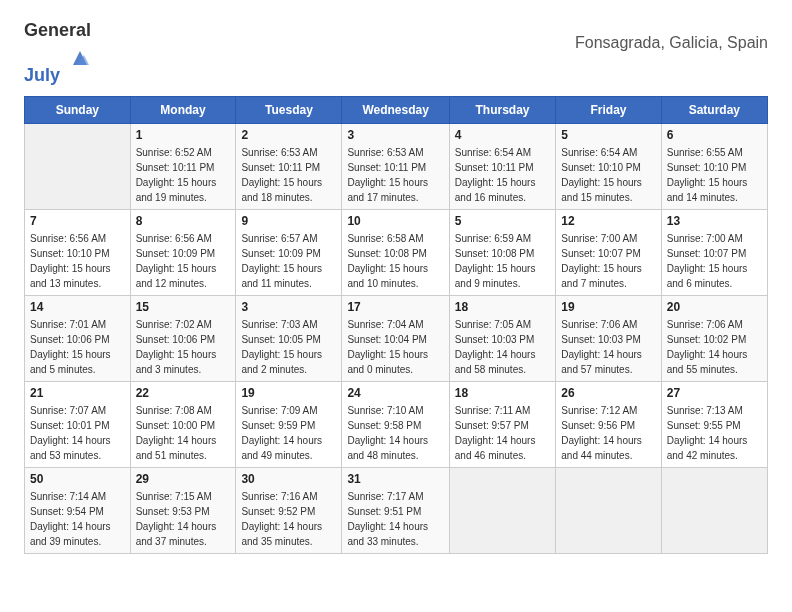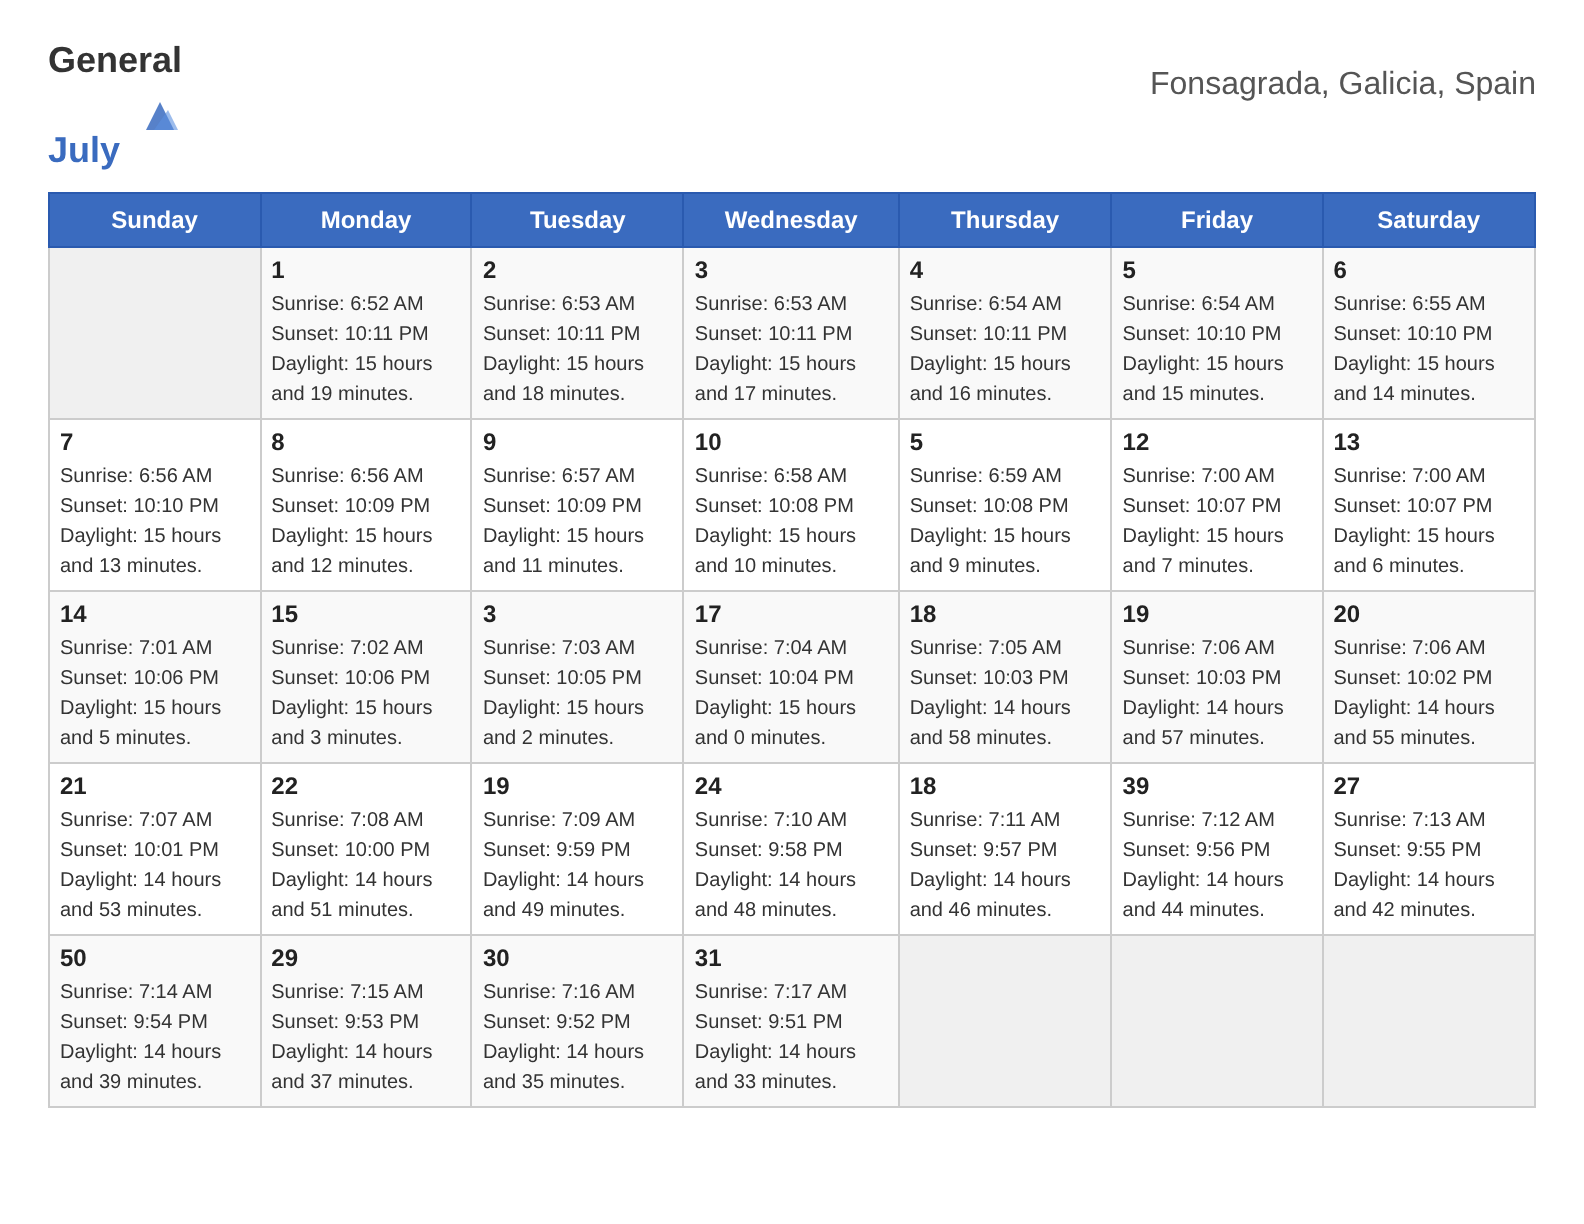--- a/index.html
+++ b/index.html
@@ -224,21 +224,21 @@
         </td>
         <td>
           <span class="day-number">24</span>
           <div class="day-info">Sunrise: 7:10 AM<br>Sunset: 9:58 PM<br>Daylight: 14 hours<br>and 48 minutes.</div>
         </td>
         <td>
           <span class="day-number">18</span>
           <div class="day-info">Sunrise: 7:11 AM<br>Sunset: 9:57 PM<br>Daylight: 14 hours<br>and 46 minutes.</div>
         </td>
         <td>
-          <span class="day-number">39</span>
+          <span class="day-number">26</span>
           <div class="day-info">Sunrise: 7:12 AM<br>Sunset: 9:56 PM<br>Daylight: 14 hours<br>and 44 minutes.</div>
         </td>
         <td>
           <span class="day-number">27</span>
           <div class="day-info">Sunrise: 7:13 AM<br>Sunset: 9:55 PM<br>Daylight: 14 hours<br>and 42 minutes.</div>
         </td>
       </tr>
       <tr>
         <td>
           <span class="day-number">50</span>

